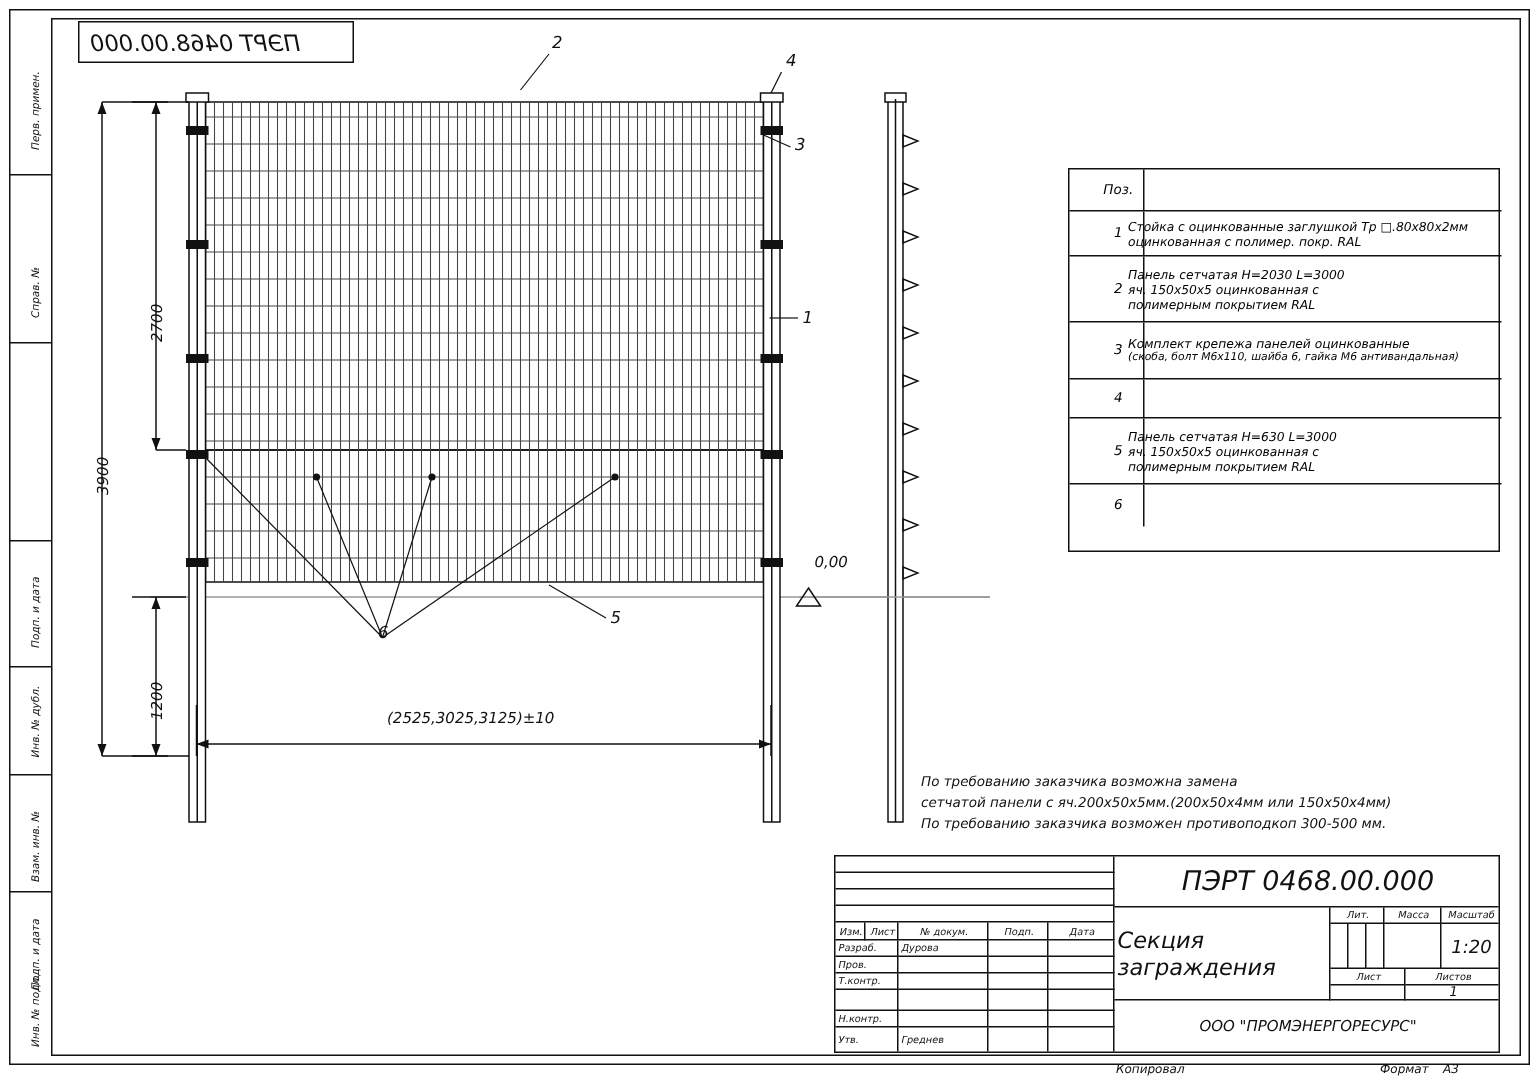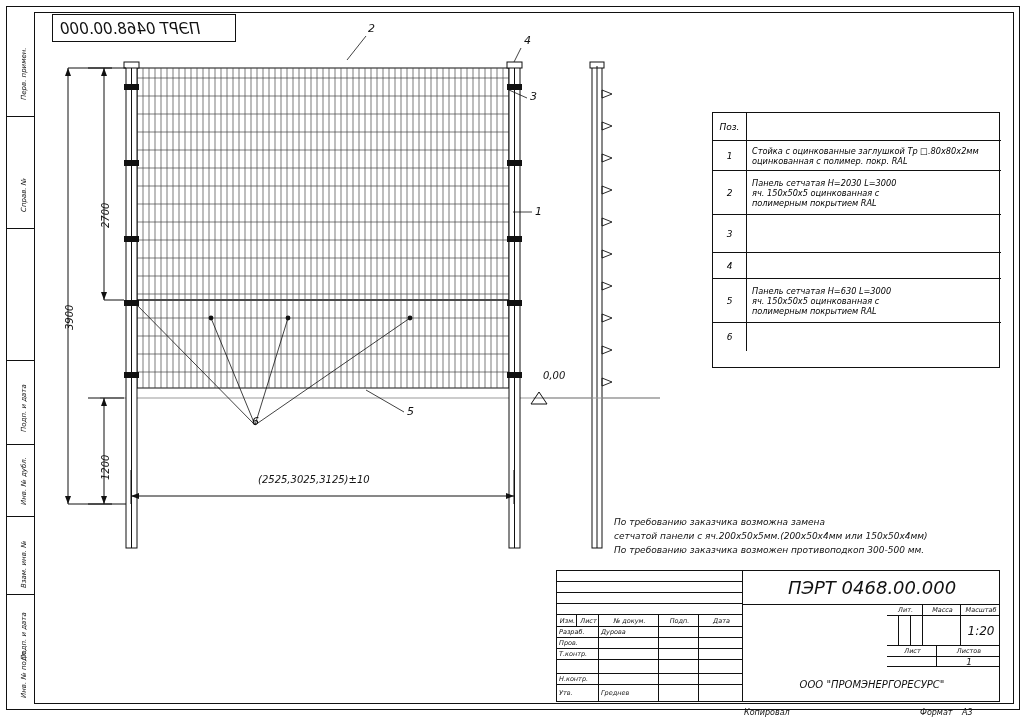--- a/index.html
+++ b/index.html
@@ -13,21 +13,21 @@
   #outer{position:absolute;left:6px;top:6px;width:1012px;height:702px;border:1px solid #111;}
   #inner{position:absolute;left:34px;top:12px;width:978px;height:690px;border:1px solid #111;}
   
   .lm{position:absolute;left:6px;width:28px;border-top:1px solid #111;box-sizing:border-box;}
   .lmtxt{position:absolute;font-size:7px;font-style:italic;color:#111;white-space:nowrap;
          transform-origin:0 0;transform:rotate(-90deg);}
   
   #spec{position:absolute;left:712px;top:112px;width:288px;height:256px;border:1px solid #111;box-sizing:border-box;}
   .specrow{position:absolute;left:0;width:288px;border-bottom:1px solid #111;box-sizing:border-box;}
   .specrow.last{border-bottom:none;}
-  .poz{position:absolute;left:0;top:0;width:34px;height:100%;border-right:1px solid #111;box-sizing:border-box;
+  .poz{position:absolute;left:16px;top:0;width:34px;height:100%;border-right:1px solid #111;box-sizing:border-box;
        display:flex;align-items:center;justify-content:center;font-size:9px;font-style:italic;}
   .nam{position:absolute;left:34px;top:0;right:0;height:100%;box-sizing:border-box;
        display:flex;flex-direction:column;justify-content:center;padding-left:5px;font-size:8.2px;font-style:italic;line-height:1.22;}
   .dim{position:absolute;font-size:10px;font-style:italic;color:#111;}
   .num{position:absolute;font-size:11px;font-style:italic;color:#111;}
   
   #title{position:absolute;left:556px;top:570px;width:444px;height:132px;border:1px solid #111;box-sizing:border-box;}
   #title .c{position:absolute;box-sizing:border-box;font-size:6.5px;font-style:italic;color:#111;
             display:flex;align-items:center;padding-left:2px;}
   #title .br{border-right:1px solid #111;}
@@ -281,20 +281,24 @@
       <div class="poz">2</div>
       <div class="nam">
         <span>Панель сетчатая H=2030  L=3000</span>
         <span>яч. 150х50х5 оцинкованная с</span>
         <span>полимерным покрытием RAL</span>
       </div>
     </div>
 
     <div class="specrow" style="top:102px;height:38px;">
       <div class="poz">3</div>
+      <div class="nam">
+        <span>Комплект крепежа панелей оцинкованные</span>
+        <span style="font-size:7.2px">(скоба, болт М6х110, шайба 6, гайка М6 антивандальная)</span>
+      </div>
     </div>
 
     <div class="specrow" style="top:140px;height:26px;">
       <div class="poz">4</div>
     </div>
 
     <div class="specrow" style="top:166px;height:44px;">
       <div class="poz">5</div>
       <div class="nam">
         <span>Панель сетчатая H=630 L=3000</span>
@@ -350,20 +354,21 @@
     <div class="c bb br" style="left:102px;top:103px;width:40px;height:11px;"></div>
     <div class="c bb br" style="left:142px;top:103px;width:44px;height:11px;"></div>
 
     <div class="c br" style="left:0;top:114px;width:42px;height:16px;">Утв.</div>
     <div class="c br" style="left:42px;top:114px;width:60px;height:16px;">Греднев</div>
     <div class="c br" style="left:102px;top:114px;width:40px;height:16px;"></div>
     <div class="c br" style="left:142px;top:114px;width:44px;height:16px;"></div>
 
     <div class="c bb ctr" style="left:186px;top:0;width:256px;height:34px;font-size:18px;">ПЭРТ 0468.00.000</div>
 
+    <div class="c bb br ctr" style="left:186px;top:34px;width:144px;height:62px;font-size:15px;">Секция заграждения</div>
 
     <div class="c bb br ctr" style="left:330px;top:34px;width:36px;height:11px;">Лит.</div>
     <div class="c bb br ctr" style="left:366px;top:34px;width:38px;height:11px;">Масса</div>
     <div class="c bb ctr" style="left:404px;top:34px;width:38px;height:11px;">Масштаб</div>
 
     <div class="c bb br" style="left:330px;top:45px;width:12px;height:30px;"></div>
     <div class="c bb br" style="left:342px;top:45px;width:12px;height:30px;"></div>
     <div class="c bb br" style="left:354px;top:45px;width:12px;height:30px;"></div>
     <div class="c bb br" style="left:366px;top:45px;width:38px;height:30px;"></div>
     <div class="c bb ctr" style="left:404px;top:45px;width:38px;height:30px;font-size:12px;">1:20</div>

